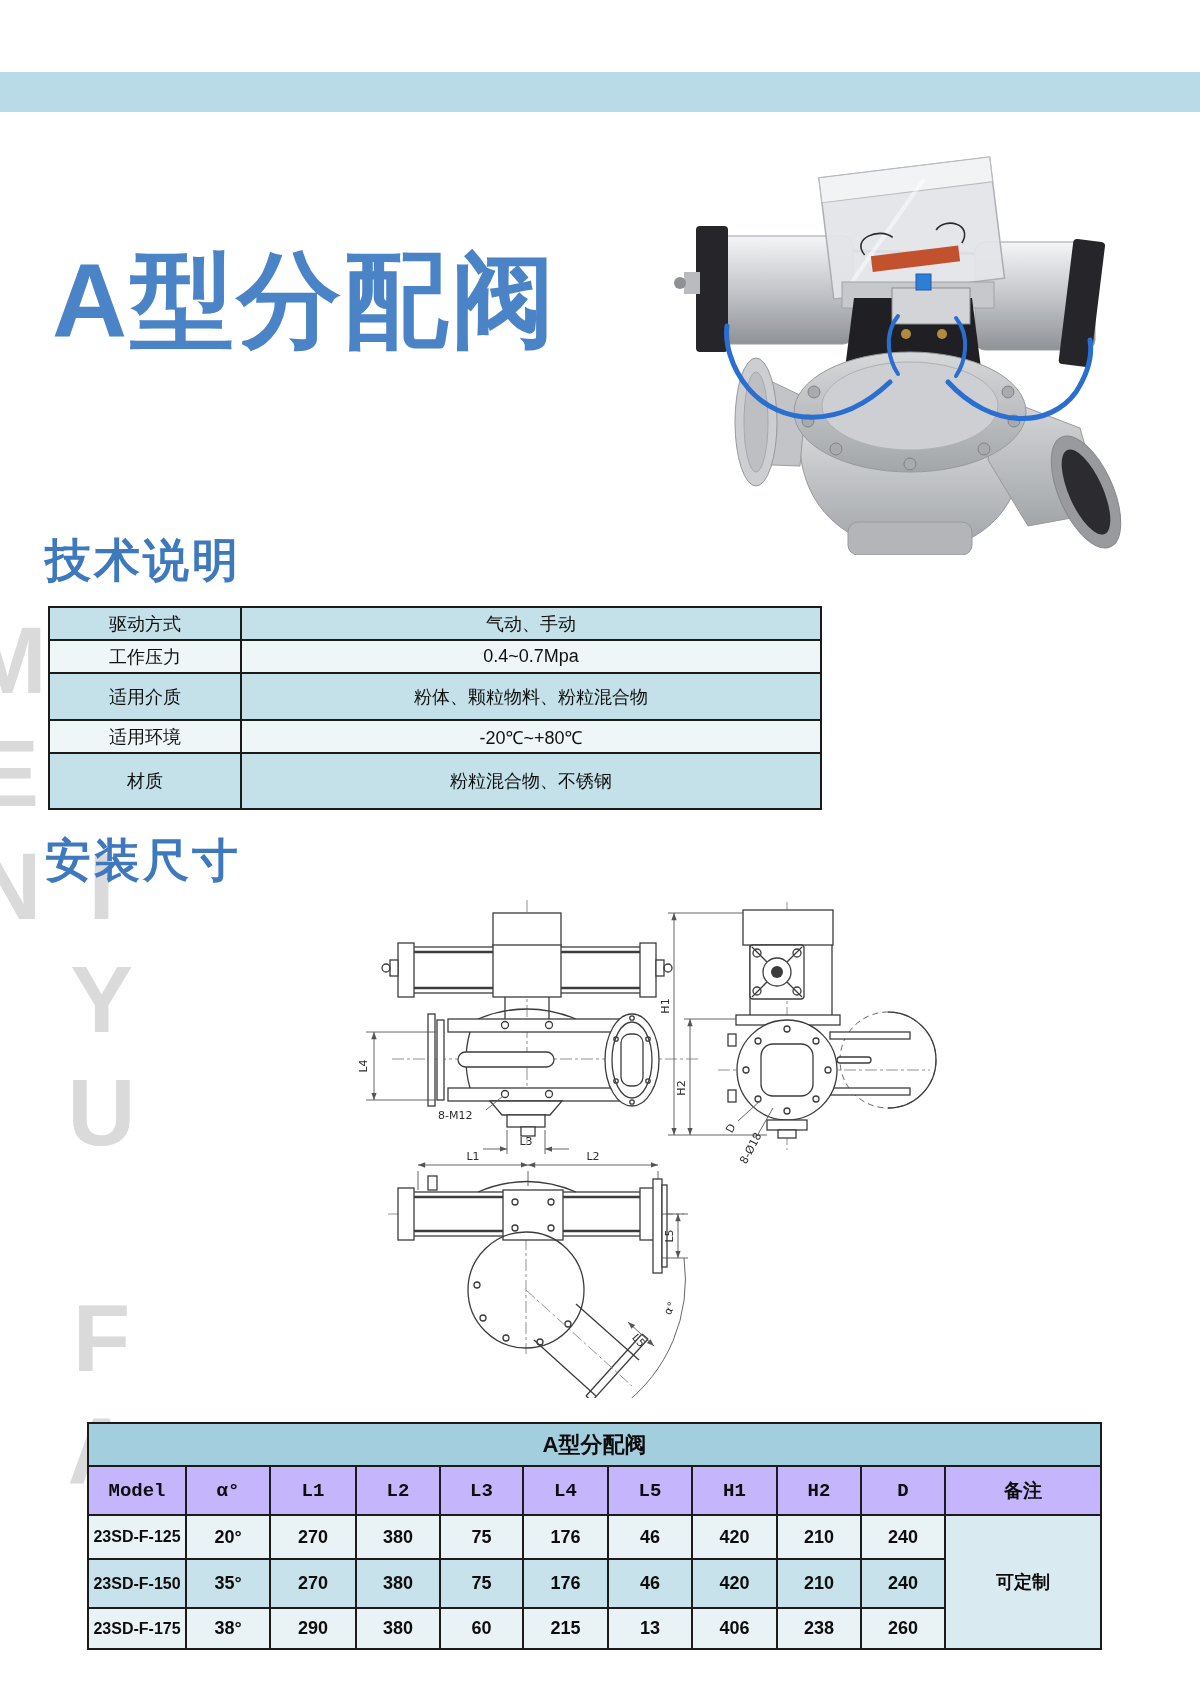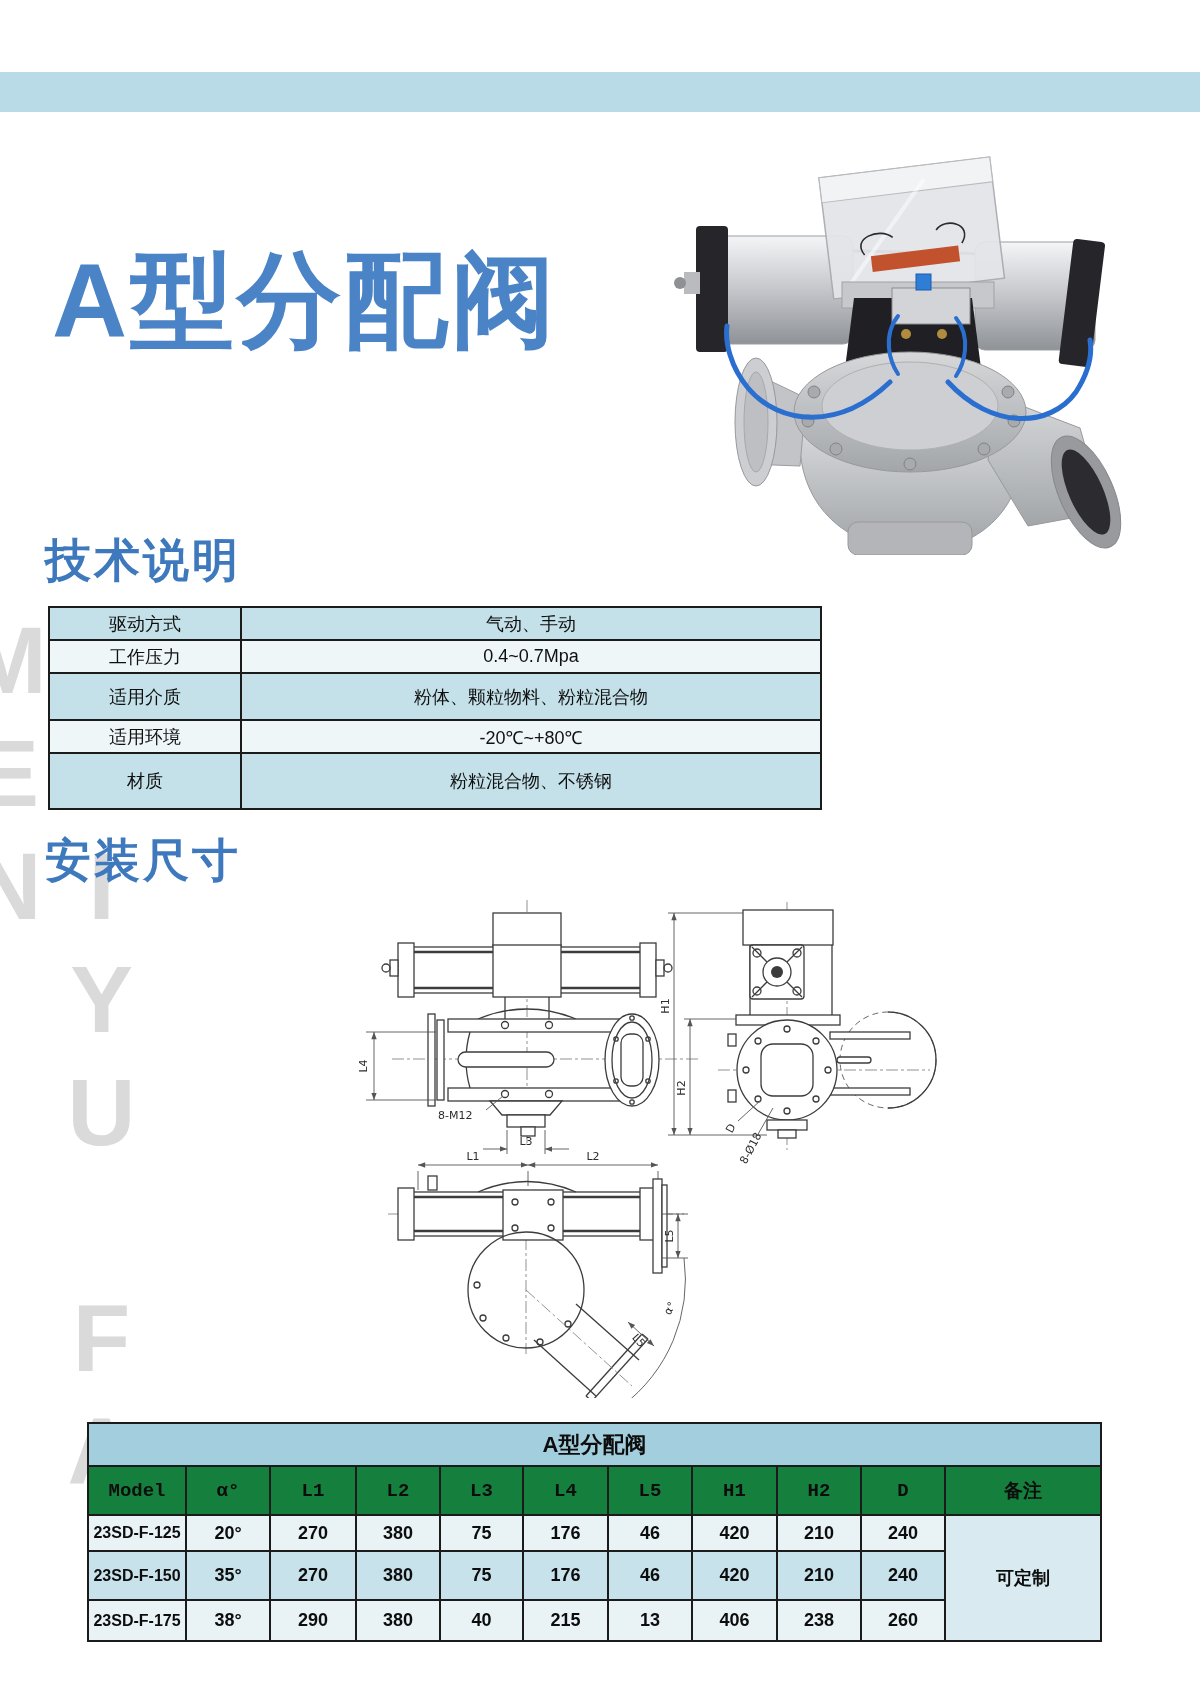--- a/index.html
+++ b/index.html
@@ -21,21 +21,21 @@
   .spec-table{position:absolute;left:48px;top:606px;width:772px;z-index:1;}
   .spec-table td{border:2px solid #1b1b1b;text-align:center;vertical-align:middle;
                  font-size:18px;color:#101010;padding:0;}
   .row-blue{background:#c4e1e9;}
   .row-lite{background:#eef6f8;}
   
   .dim-table{position:absolute;left:87px;top:1422px;width:1013px;z-index:1;}
   .dim-table th,.dim-table td{border:2px solid #1b1b1b;text-align:center;vertical-align:middle;
                  color:#0d0d0d;padding:0;}
   .dim-title{background:#a3cedd;font-size:22px;font-weight:bold;height:41px;}
-  .dim-head th{background:#15803d;font-family:"Liberation Mono",monospace;font-weight:bold;
+  .dim-head th{background:#c4b5fd;font-family:"Liberation Mono",monospace;font-weight:bold;
                font-size:19px;height:47px;}
   .dim-row td{font-weight:bold;font-size:18px;}
   .dim-row .model-cell{font-size:16px;}
   .dim-lite{background:#e9f3f6;}
   .dim-blue{background:#c7e2eb;}
   .remark-cell{background:#d9eaf0;font-size:21px;font-weight:bold;}
   
   .drawing{position:absolute;left:340px;top:838px;z-index:1;}
   .ln{fill:none;stroke:#3c3c3c;stroke-width:1.3;}
   .thk{stroke-width:2.6;}
@@ -356,21 +356,21 @@
       <th>L1</th>
       <th>L2</th>
       <th>L3</th>
       <th>L4</th>
       <th>L5</th>
       <th>H1</th>
       <th>H2</th>
       <th>D</th>
       <th>备注</th>
     </tr>
-    <tr class="dim-row dim-lite" style="height:36px">
+    <tr class="dim-row dim-lite" style="height:44px">
       <td class="model-cell">23SD-F-125</td>
       <td>20°</td>
       <td>270</td>
       <td>380</td>
       <td>75</td>
       <td>176</td>
       <td>46</td>
       <td>420</td>
       <td>210</td>
       <td>240</td>
@@ -386,21 +386,21 @@
       <td>46</td>
       <td>420</td>
       <td>210</td>
       <td>240</td>
     </tr>
     <tr class="dim-row dim-lite" style="height:41px">
       <td class="model-cell">23SD-F-175</td>
       <td>38°</td>
       <td>290</td>
       <td>380</td>
-      <td>40</td>
+      <td>60</td>
       <td>215</td>
       <td>13</td>
       <td>406</td>
       <td>238</td>
       <td>260</td>
     </tr>
   </tbody>
     </table>
 
 </div>

